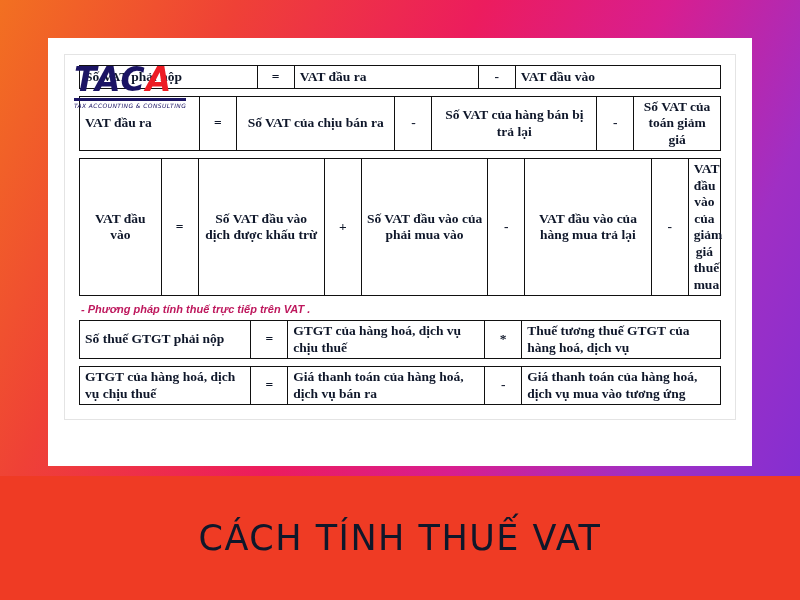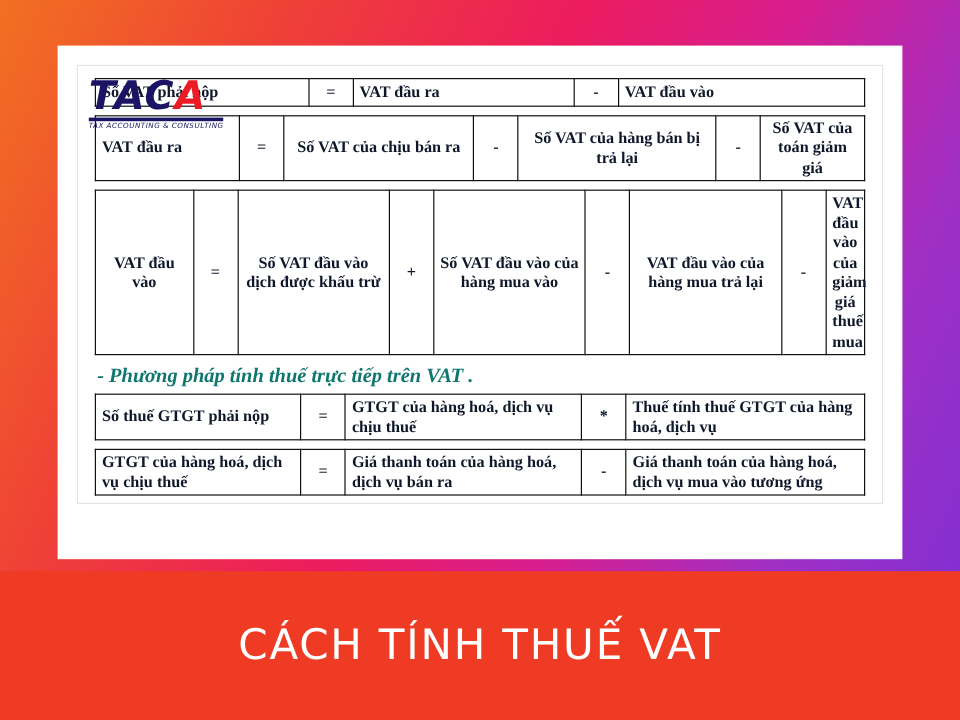--- a/index.html
+++ b/index.html
@@ -87,46 +87,46 @@
     vertical-align: middle;
     line-height: 1.22;
   }
   td.op {
     text-align: center;
     font-weight: bold;
     width: 26px;
   }
   td.ctr { text-align: center; }
   .note {
-    font-family: Liberation Serif, serif;
+    font-family: Liberation Sans, sans-serif;
     font-style: italic;
     font-weight: bold;
-    font-size: 17px;
-    color: #0f766e;
+    font-size: 11px;
+    color: #be185d;
     margin: 1px 0 5px 2px;
   }
   .row1 { margin-top: 28px; }
   .row1 td { height: 18px; }
 
   
   .banner {
     position: absolute;
     left: 0;
     bottom: 0;
     width: 800px;
     height: 124px;
     background: #ef3b24;
     display: flex;
     align-items: center;
     justify-content: center;
   }
   .banner-text {
     font-family: "DejaVu Sans", sans-serif;
     font-size: 35px;
-    color: #ffffff;
+    color: #0f172a;
     letter-spacing: 1.5px;
   }
 </style>
 </head>
 <body>
 
 <div class="poster">
 
   <div class="white-card"></div>
 
@@ -158,39 +158,39 @@
     </tbody>
       </table>
 
     <table class="fml">
       <tbody>
           <tr>
         <td class="ctr" style="width:11%">VAT đầu vào</td>
         <td class="op">=</td>
         <td class="ctr" style="width:18%">Số VAT đầu vào dịch được khấu trừ</td>
         <td class="op">+</td>
-        <td class="ctr" style="width:18%">Số VAT đầu vào của hàng mua vào</td>
+        <td class="ctr" style="width:18%">Số VAT đầu vào của phải mua vào</td>
         <td class="op">-</td>
         <td class="ctr" style="width:18%">VAT đầu vào của hàng mua trả lại</td>
         <td class="op">-</td>
         <td class="ctr">VAT đầu vào của giảm giá thuế mua</td>
       </tr>
     </tbody>
       </table>
 
     <div class="note">- Phương pháp tính thuế trực tiếp trên VAT .</div>
 
     <table class="fml">
       <tbody>
           <tr>
         <td style="width:25%">Số thuế GTGT phải nộp</td>
         <td class="op">=</td>
         <td style="width:29%">GTGT của hàng hoá, dịch vụ chịu thuế</td>
         <td class="op">*</td>
-        <td>Thuế tính thuế GTGT của hàng hoá, dịch vụ</td>
+        <td>Thuế tương thuế GTGT của hàng hoá, dịch vụ</td>
       </tr>
     </tbody>
       </table>
 
     <table class="fml">
       <tbody>
           <tr>
         <td style="width:25%">GTGT của hàng hoá, dịch vụ chịu thuế</td>
         <td class="op">=</td>
         <td style="width:29%">Giá thanh toán của hàng hoá, dịch vụ bán ra</td>

